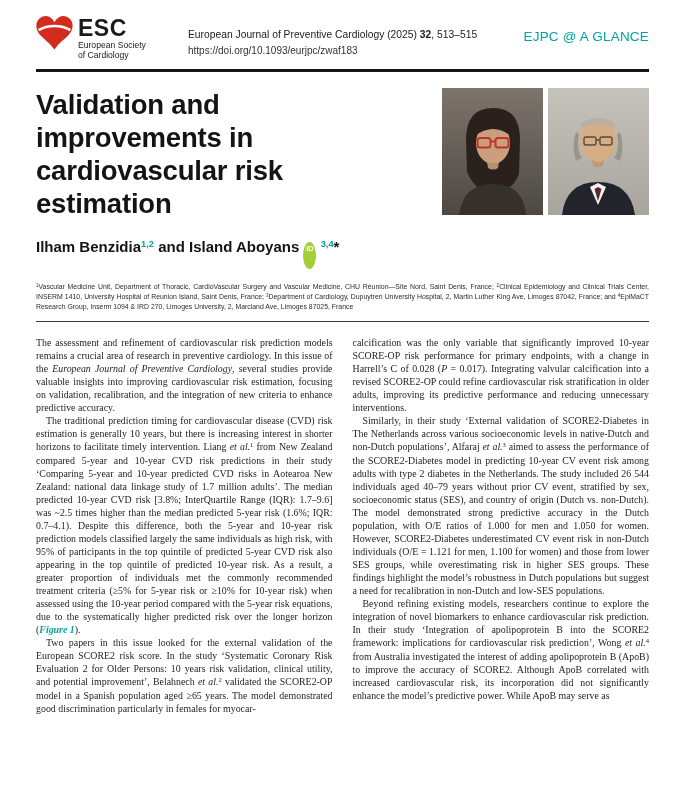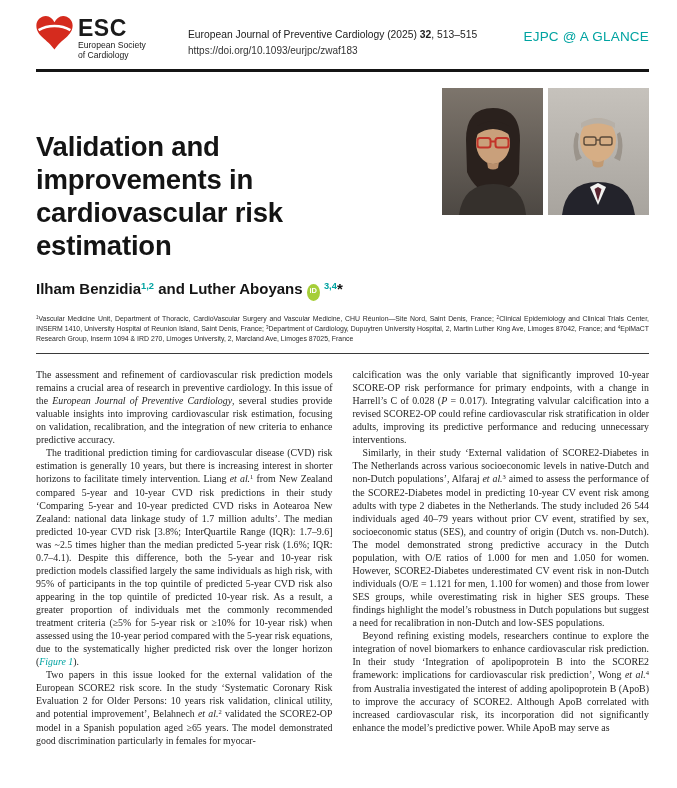--- a/index.html
+++ b/index.html
@@ -19,42 +19,42 @@
   .logo-text .esc-name{font-size:23px;font-weight:bold;letter-spacing:.5px;line-height:24px;color:#1a1a1a;}
   .logo-text .esc-sub{font-size:8.6px;line-height:10px;color:#1a1a1a;}
   .cite-block{flex:1 1 auto;padding-top:12px;font-size:10.3px;line-height:13px;color:#222;}
   .cite-block .doi{margin-top:3px;font-size:10px;color:#333;}
   .badge{flex:0 0 auto;padding-top:13px;font-size:13.5px;font-weight:normal;color:var(--accent-teal);letter-spacing:.2px;white-space:nowrap;cursor:pointer;}
   .rule-thick{height:3px;background:#151515;margin-top:9px;}
 
   
   .title-section{display:flex;margin-top:16px;}
   .title-left{flex:1 1 auto;padding-right:10px;}
-  h1.article-title{font-size:27.5px;line-height:1.2;font-weight:bold;color:#141414;max-width:305px;letter-spacing:-0.2px;margin-top:42px;}
+  h1.article-title{font-size:27.5px;line-height:1.2;font-weight:bold;color:#141414;max-width:305px;letter-spacing:-0.2px;}
   .photos{flex:0 0 auto;display:flex;gap:5px;align-items:flex-start;}
   .photo{width:101px;height:127px;overflow:hidden;background:#999;}
   .photo svg{display:block;}
 
   .authors{margin-top:18px;font-size:15px;font-weight:bold;color:#141414;}
-  .orcid-icon{display:inline-block;width:13px;height:17px;border-radius:50%;background:var(--orcid-green);color:#fff;font-size:7.5px;font-weight:bold;line-height:13px;text-align:center;vertical-align:1px;font-family:"Liberation Sans",sans-serif;cursor:pointer;}
+  .orcid-icon{display:inline-block;width:13px;height:27px;border-radius:50%;background:var(--orcid-green);color:#fff;font-size:7.5px;font-weight:bold;line-height:13px;text-align:center;vertical-align:1px;font-family:"Liberation Sans",sans-serif;cursor:pointer;}
 
   .affiliations{margin-top:13px;font-size:6.9px;line-height:9.2px;color:#2b2b2b;text-align:justify;}
   .rule-thin{height:1px;background:#3a3a3a;margin-top:9px;}
 
   
   .body-cols{display:flex;gap:20px;margin-top:14px;}
   .col{width:calc(50% - 9px);font-family:"Liberation Serif",serif;font-size:9.9px;line-height:13px;text-align:justify;color:#1e1e1e;}
   .col p{margin:0;}
   .col p.indent{text-indent:10px;}
 
   
   .run-i{font-style:italic;}
   .run-b{font-weight:bold;}
   .run-sup{font-size:0.66em;position:relative;top:-0.45em;}
-  .run-link{color:var(--accent-teal);font-style:italic;cursor:pointer;}
+  .run-link{color:var(--accent-teal);font-style:italic;cursor:pointer;font-weight:bold;}
   .run-suplink{font-size:0.62em;position:relative;top:-0.5em;color:var(--accent-teal);cursor:pointer;}
 </style>
 </head>
 <body>
 
 <div class="page">
 
   <header class="hdr">
     <div class="logo-block">
       <span>
@@ -74,21 +74,21 @@
       <div class="doi">https://doi.org/10.1093/eurjpc/zwaf183</div>
     </div>
     <div class="badge">EJPC @ A GLANCE</div>
   </header>
 
   <div class="rule-thick"></div>
 
   <section class="title-section">
     <div class="title-left">
       <h1 class="article-title">Validation and improvements in cardiovascular risk estimation</h1>
-      <div class="authors"><span>Ilham Benzidia</span><span class="run-suplink">1,2</span><span> and Luther Aboyans </span><span class="orcid-icon">iD</span><span> </span><span class="run-suplink">3,4</span><span>*</span></div>
+      <div class="authors"><span>Ilham Benzidia</span><span class="run-suplink">1,2</span><span> and Island Aboyans </span><span class="orcid-icon">iD</span><span> </span><span class="run-suplink">3,4</span><span>*</span></div>
     </div>
     <div class="photos">
       <div class="photo">
         <svg width="101" height="127" viewBox="0 0 101 127">
           <defs>
             <linearGradient id="bg1" x1="0" y1="0" x2="0" y2="1">
               <stop offset="0" stop-color="#7d756c"></stop>
               <stop offset="1" stop-color="#4d4843"></stop>
             </linearGradient>
           </defs>

